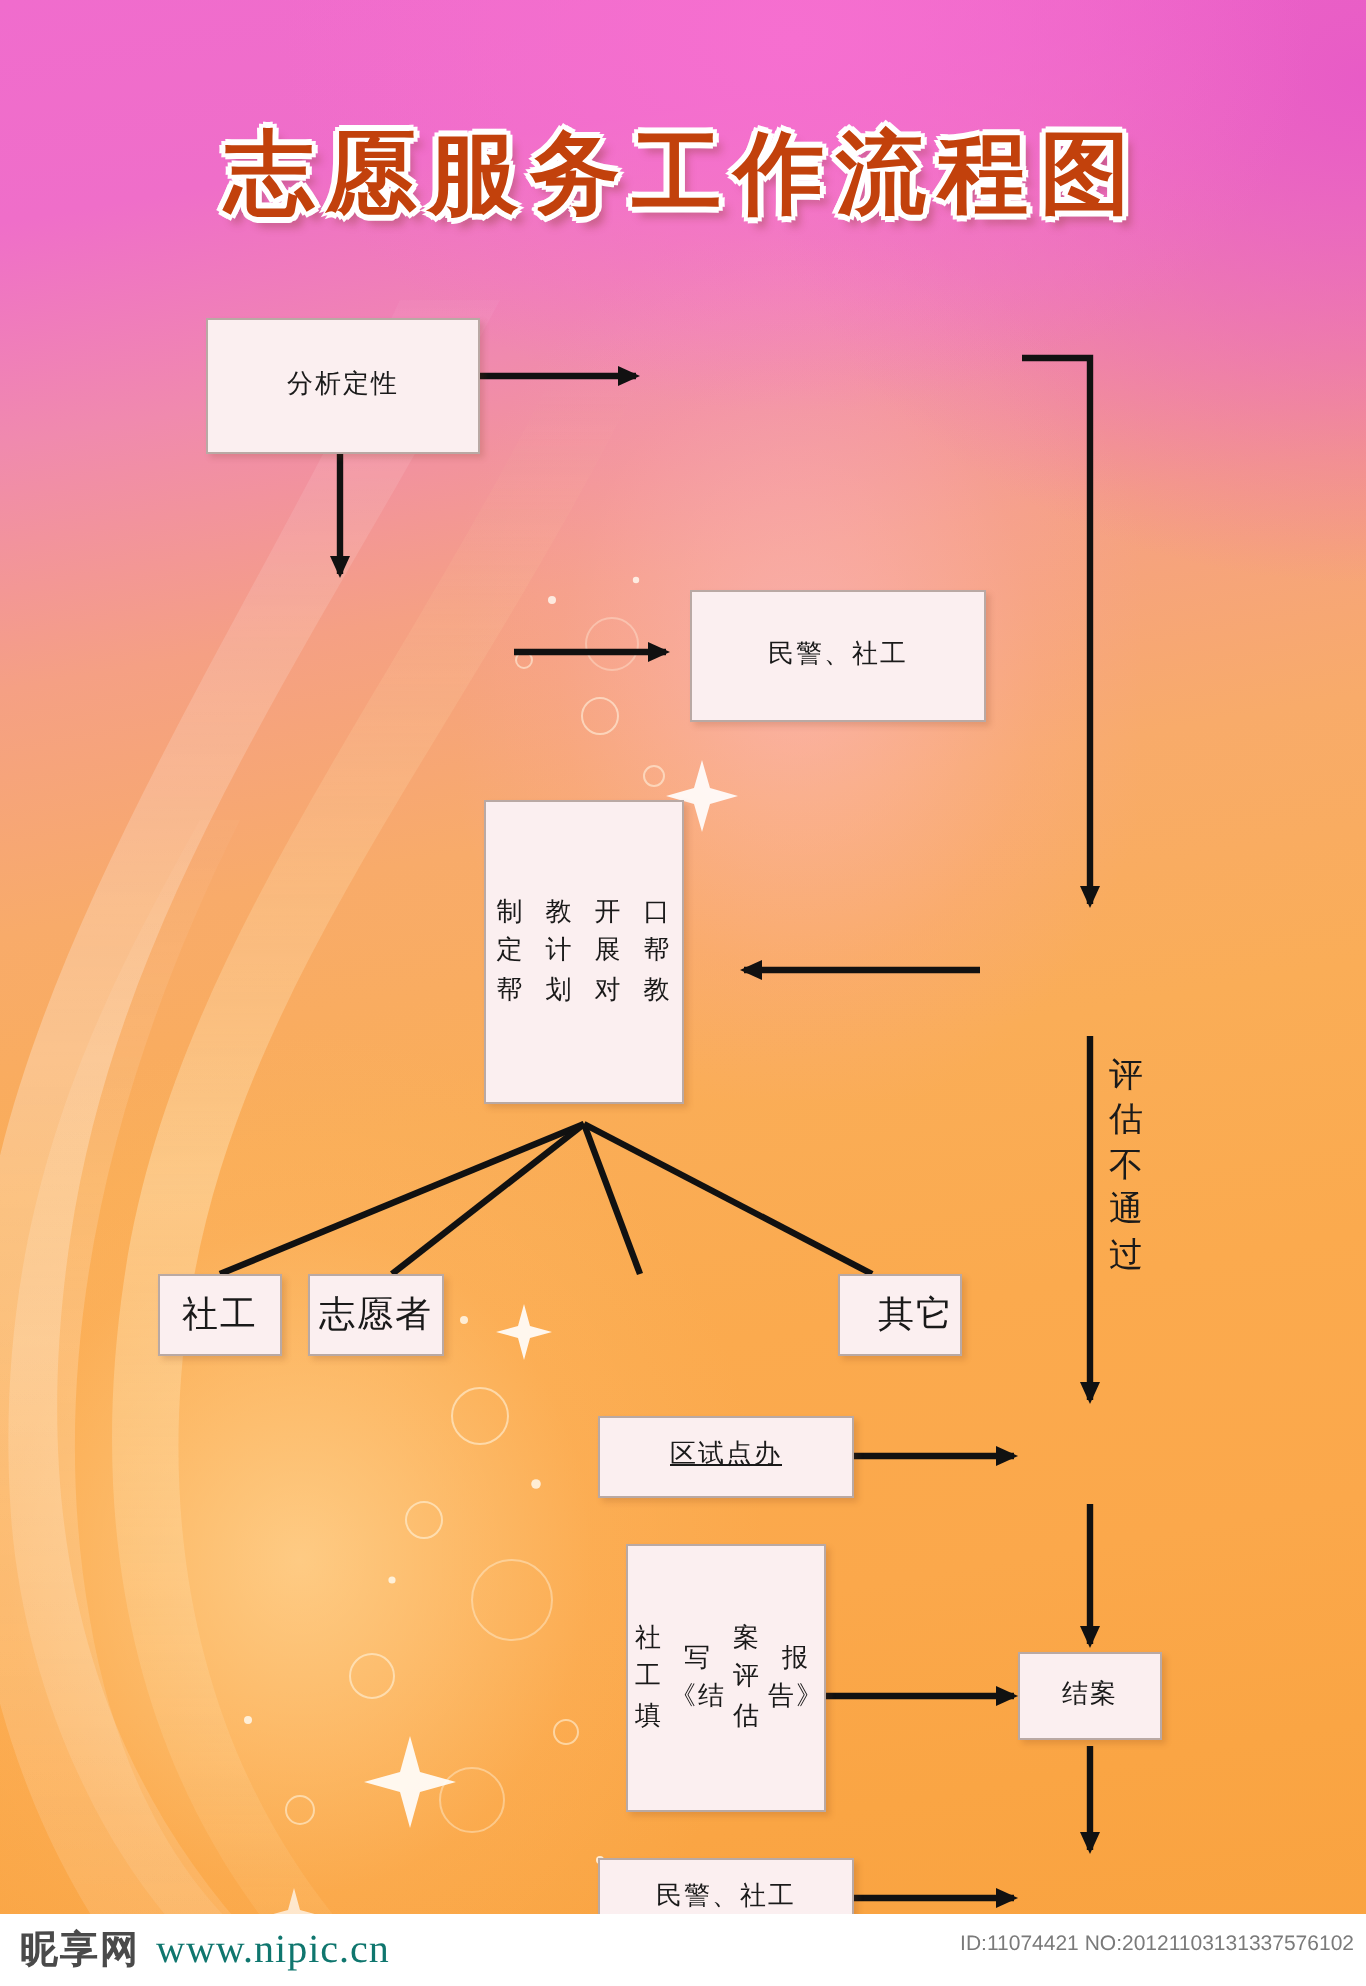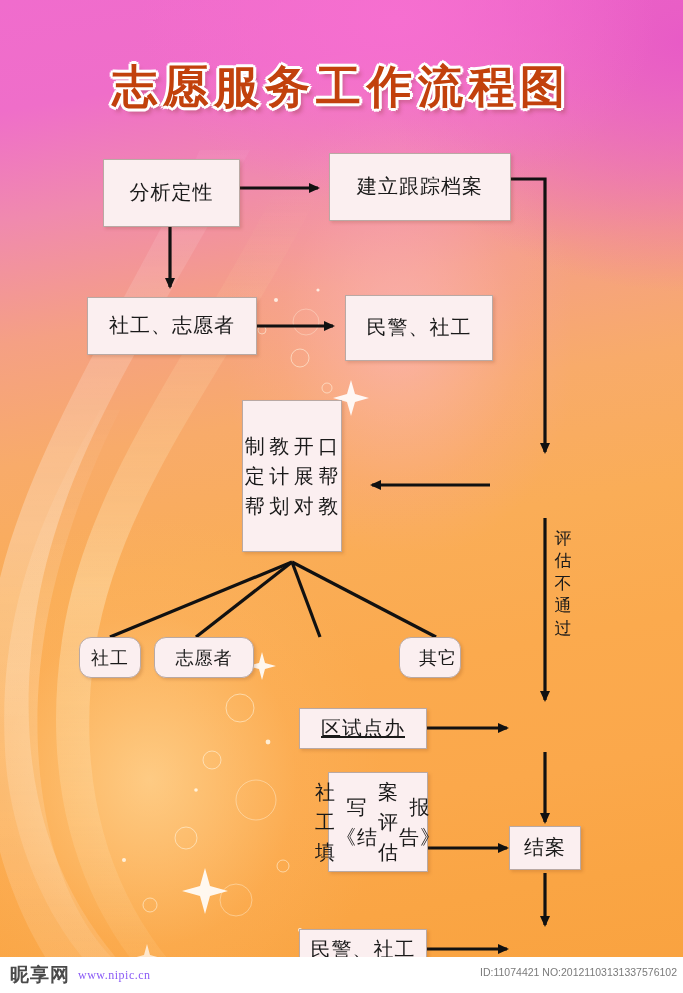--- a/index.html
+++ b/index.html
@@ -75,30 +75,30 @@
   }
 
   
   .box {
     position: absolute;
     background: #fbeff0;
     border: 1px solid #b9a9a4;
     box-sizing: border-box;
     color: #1a1a1a;
     font-family: "DejaVu Serif", serif;
-    font-size: 20px;
+    font-size: 13px;
     line-height: 1.28;
     display: flex;
     align-items: center;
     justify-content: center;
     text-align: center;
     box-shadow: 2px 2px 3px rgba(120,60,30,.18);
     letter-spacing: 1px;
   }
-  .box.small { font-size: 18px; border-radius: 12px; }
+  .box.small { font-size: 18px; }
   .box.multiline {
     flex-direction: row;
     line-height: 1.5;
     padding: 4px 0;
   }
 
   
   .lines { position: absolute; left: 0; top: 0; width: 683px; height: 993px; }
 
   
@@ -114,22 +114,22 @@
   .wm-logo {
     margin-left: 10px;
     font-family: "DejaVu Serif", serif;
     font-size: 19px;
     color: #4a4a4a;
     font-weight: bold;
     letter-spacing: 1px;
   }
   .wm-url {
     margin-left: 8px;
-    font-size: 12px;
-    color: #8b5cf6;
+    font-size: 20px;
+    color: #0f766e;
     font-family: "Liberation Serif", serif;
     letter-spacing: .5px;
   }
   .wm-id {
     position: absolute;
     right: 6px;
     top: 9px;
     font-size: 10.5px;
     color: #7a7a7a;
     font-family: "Liberation Sans", sans-serif;
@@ -233,59 +233,53 @@
       <line x1="427" y1="949" x2="507" y2="949" marker-end="url(#ah)"></line>
 
       <path d="M545,760 L545,760"></path>
     </g>
   </svg>
 
   <div class="box" style="left:103px; top:159px; width:137px; height:68px;">
     <span>分析定性</span>
   </div>
 
-  <div class="box" style="left:329px; top:153px; width:182px; height:68px;">
-    <span>建立跟踪档案</span>
-  </div>
-
-  <div class="box" style="left:87px; top:297px; width:170px; height:58px;">
-    <span>社工、志愿者</span>
-  </div>
+
 
   <div class="box" style="left:345px; top:295px; width:148px; height:66px;">
     <span>民警、社工</span>
   </div>
 
   <div class="box multiline" style="left:242px; top:400px; width:100px; height:152px;">
     <span>制定帮</span>
     <span>教计划</span>
     <span>开展对</span>
     <span>口帮教</span>
   </div>
 
 
   <div class="box small" style="left:79px; top:637px; width:62px; height:41px;">
     <span>社工</span>
   </div>
 
-  <div class="box small" style="left:154px; top:637px; width:100px; height:41px;">
+  <div class="box small" style="left:154px; top:637px; width:68px; height:41px;">
     <span>志愿者</span>
   </div>
 
 
-  <div class="box small" style="left:399px; top:637px; width:62px; height:41px;padding-left:16px;">
+  <div class="box small" style="left:419px; top:637px; width:62px; height:41px;padding-left:16px;">
     <span>其它</span>
   </div>
 
   <div class="box" style="left:299px; top:708px; width:128px; height:41px;text-decoration:underline;">
     <span>区试点办</span>
   </div>
 
 
-  <div class="box multiline" style="left:313px; top:772px; width:100px; height:100px;margin-left:15px;">
+  <div class="box multiline" style="left:313px; top:772px; width:100px; height:134px;">
     <span>社工填</span>
     <span>写《结</span>
     <span>案评估</span>
     <span>报告》</span>
   </div>
 
   <div class="box" style="left:509px; top:826px; width:72px; height:44px;">
     <span>结案</span>
   </div>
 

